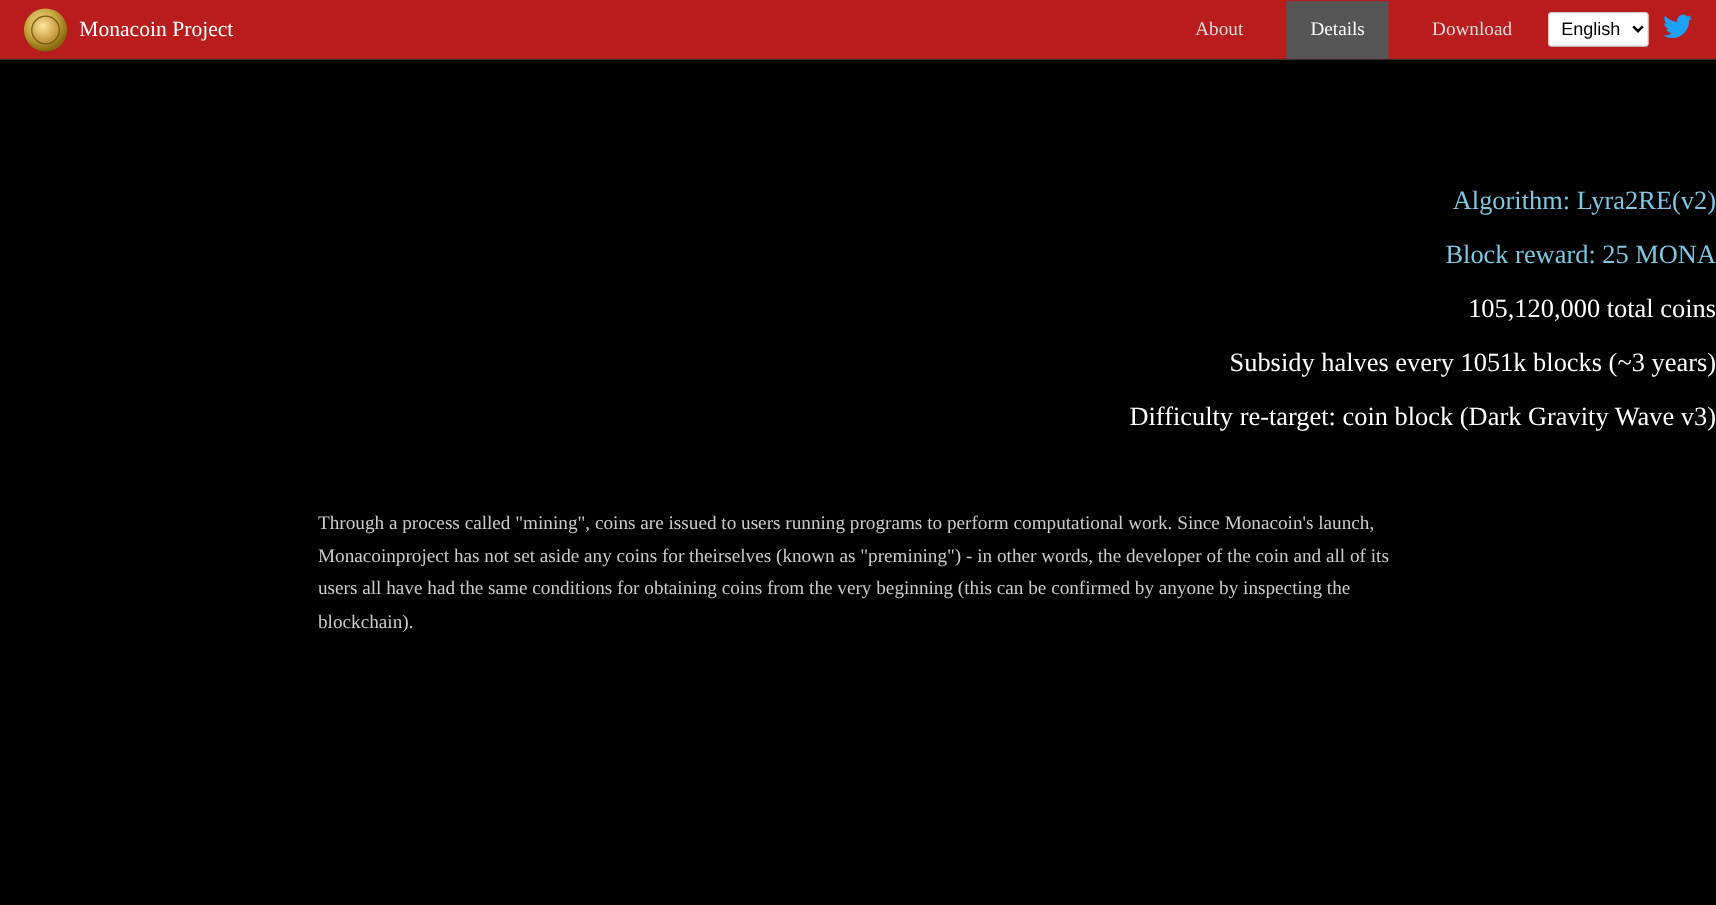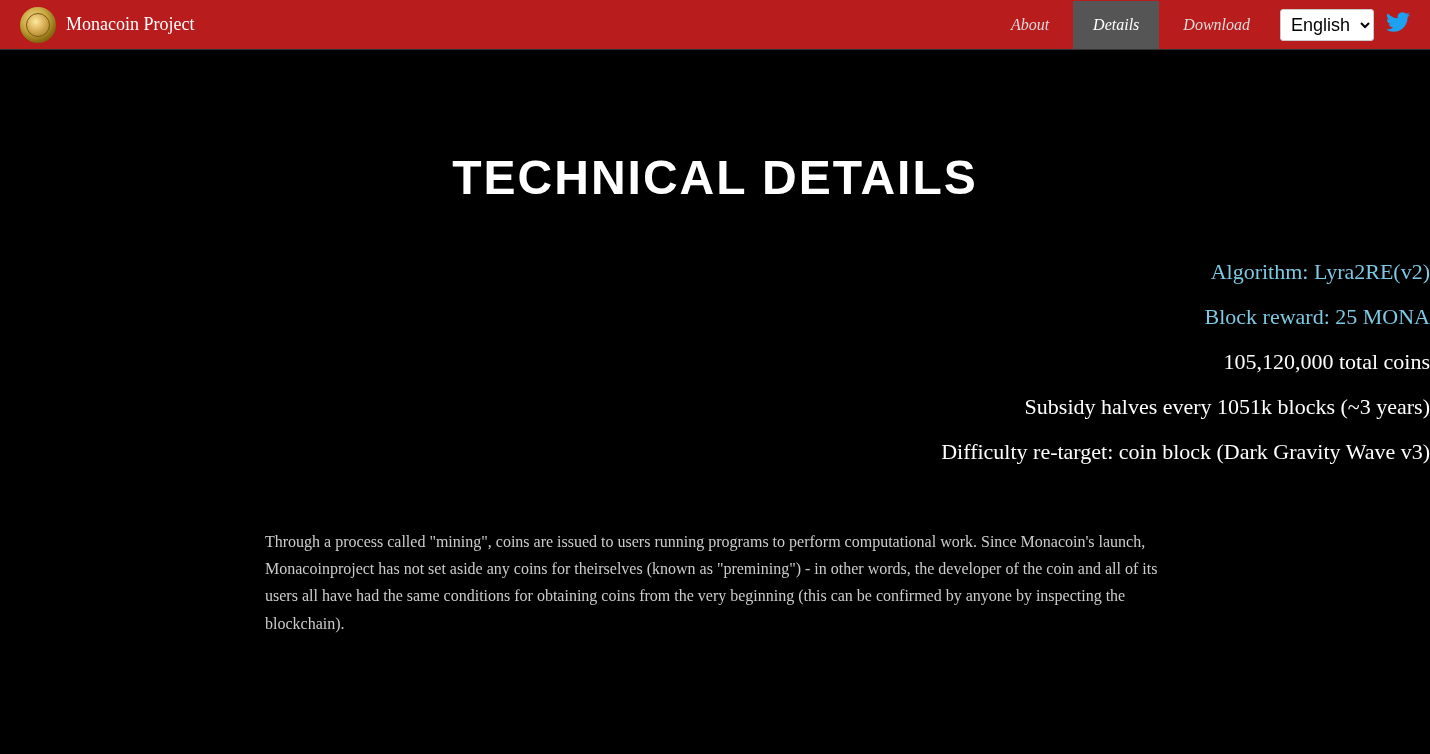--- a/index.html
+++ b/index.html
@@ -57,23 +57,22 @@
     .brand-name {
       font-size: 18px;
       font-weight: 400;
       font-family: Georgia, serif;
       color: #fff;
     }
 
     .navbar-nav {
       display: flex;
       align-items: flex-end;
-      gap: 4px;
+      gap: 16px;
       list-style: none;
-      font-style: italic;
     }
 
     .nav-item a {
       display: block;
       padding: 15px 20px;
       text-decoration: none;
       color: #ddd;
       font-size: 16px;
       font-family: Georgia, serif;
     }
@@ -82,21 +81,21 @@
       background-color: #555;
       color: #fff;
     }
 
     .lang-select {
       margin-left: 10px;
       padding: 4px 6px;
       background: #fff;
       color: #000;
       border: 1px solid #ccc;
-      font-size: 18px;
+      font-size: 15px;
       cursor: pointer;
       border-radius: 3px;
     }
 
     .twitter-icon {
       margin-left: 12px;
       color: #1da1f2;
       font-size: 22px;
       cursor: pointer;
       text-decoration: none;
@@ -175,21 +174,20 @@
   </select>
 
   <a class="twitter-icon" href="#">
     <svg xmlns="http://www.w3.org/2000/svg" width="24" height="24" viewBox="0 0 24 24" fill="#1da1f2">
       <path d="M23.953 4.57a10 10 0 01-2.825.775 4.958 4.958 0 002.163-2.723c-.951.555-2.005.959-3.127 1.184a4.92 4.92 0 00-8.384 4.482C7.69 8.095 4.067 6.13 1.64 3.162a4.822 4.822 0 00-.666 2.475c0 1.71.87 3.213 2.188 4.096a4.904 4.904 0 01-2.228-.616v.06a4.923 4.923 0 003.946 4.827 4.996 4.996 0 01-2.212.085 4.936 4.936 0 004.604 3.417 9.867 9.867 0 01-6.102 2.105c-.39 0-.779-.023-1.17-.067a13.995 13.995 0 007.557 2.209c9.053 0 13.998-7.496 13.998-13.985 0-.21 0-.42-.015-.63A9.935 9.935 0 0024 4.59z"></path>
     </svg>
   </a>
 </nav>
 
 <div class="main-content">
-  <h1 class="page-title">TECHNICAL DETAILS</h1>
 
   <ul class="details-list">
     <li class="highlight">Algorithm: Lyra2RE(v2)</li>
     <li class="highlight">Block reward: 25 MONA</li>
     <li>105,120,000 total coins</li>
     <li>Subsidy halves every 1051k blocks (~3 years)</li>
     <li>Difficulty re-target: coin block (Dark Gravity Wave v3)</li>
   </ul>
 
   <div class="body-text">Through a process called "mining", coins are issued to users running programs to perform computational work. Since Monacoin's launch, Monacoinproject has not set aside any coins for theirselves (known as "premining") - in other words, the developer of the coin and all of its users all have had the same conditions for obtaining coins from the very beginning (this can be confirmed by anyone by inspecting the blockchain).</div>

